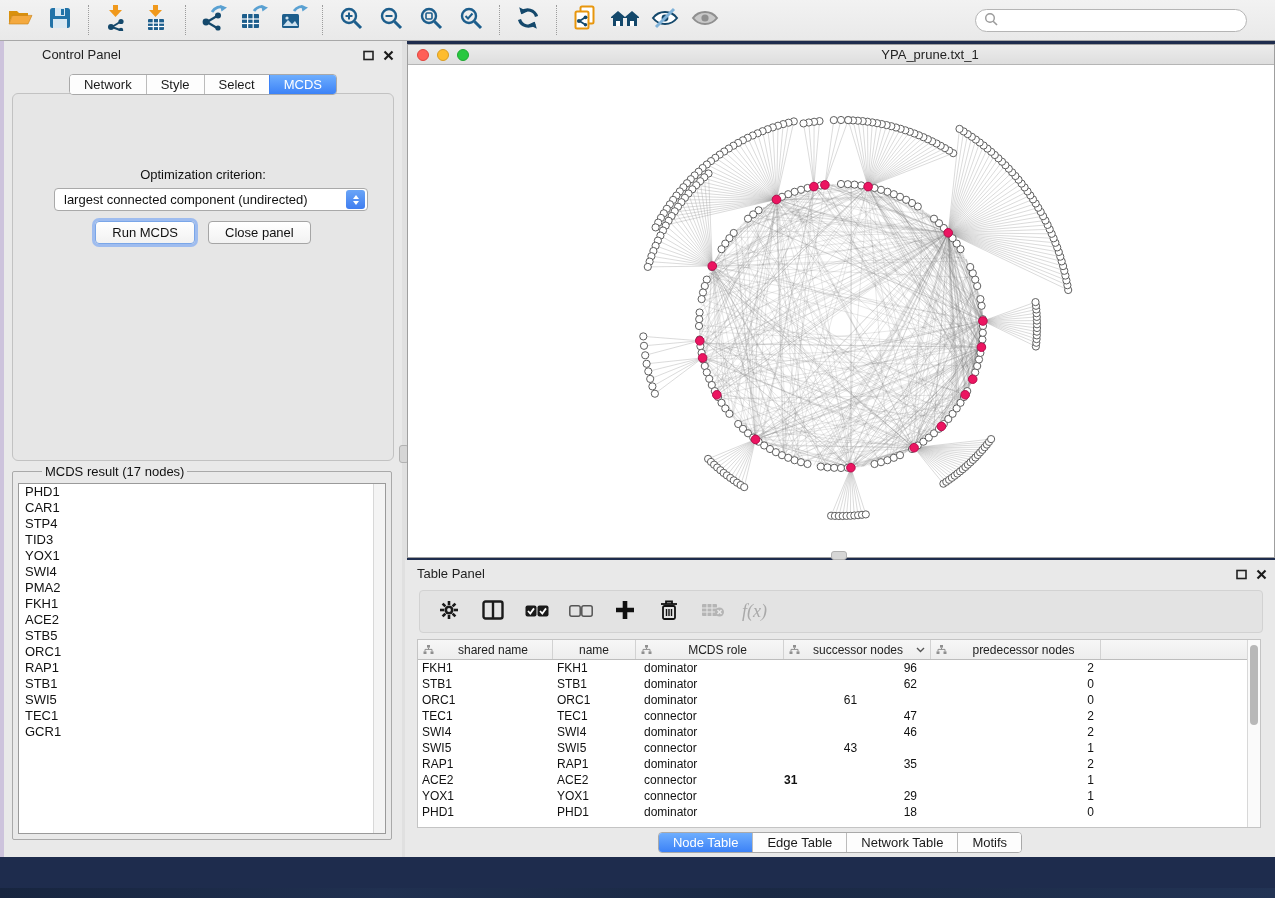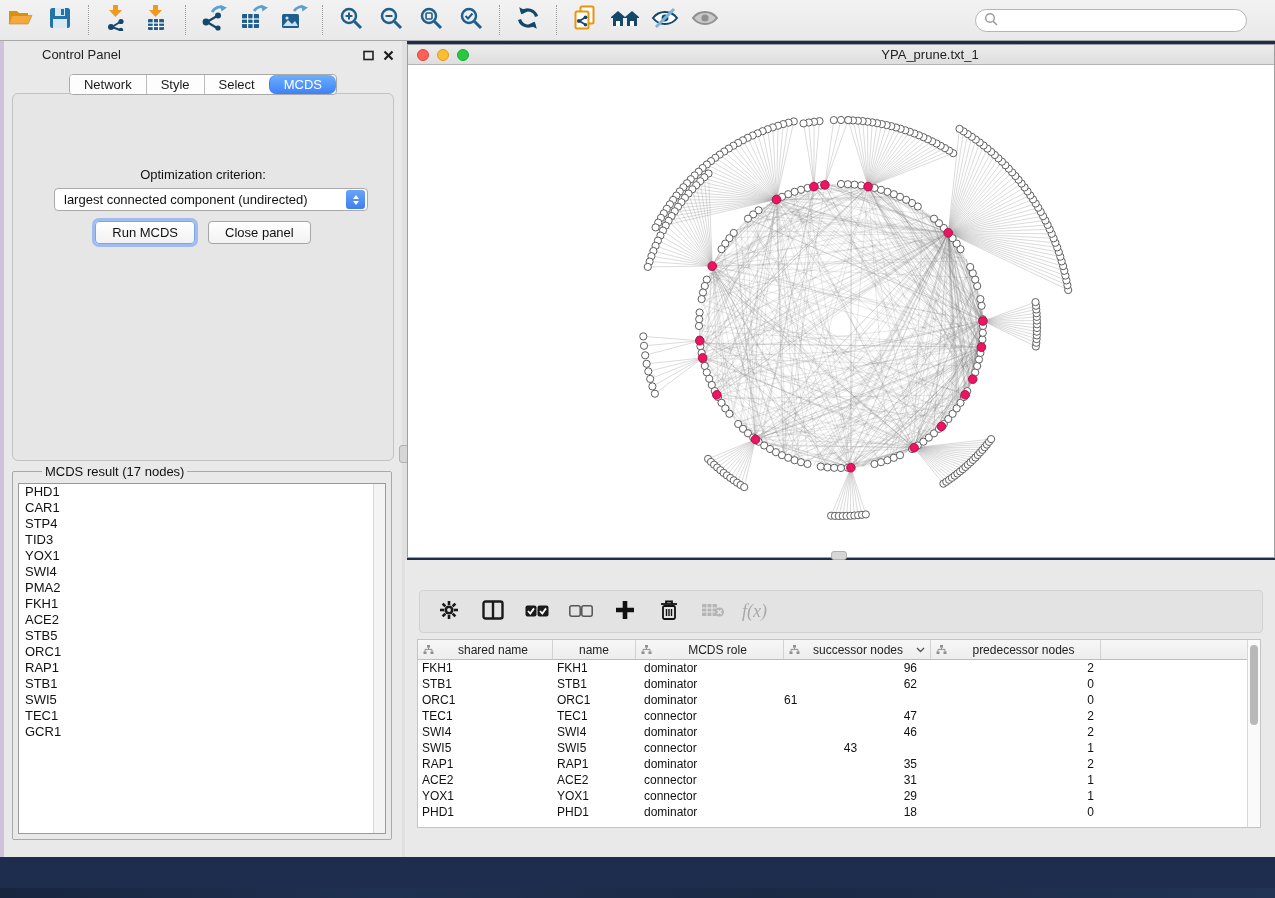--- a/index.html
+++ b/index.html
@@ -26,21 +26,21 @@
   .panel-head { position:relative; height:26px; display:flex; align-items:center;margin-left:28px; }
   .panel-title { font-size:13px; color:#222; margin-left:10px; }
   .panel-ctrls { position:absolute; right:8px; top:6px; display:flex; gap:9px; align-items:center; }
   .inner-box { position:absolute; left:8px; top:52px; width:382px; height:368px;
                background:#e6e6e6; border:1px solid #c2c2c2; border-radius:6px; }
   .seg-tabs { position:absolute; top:33px; left:0; width:100%; display:flex; justify-content:center; z-index:2; }
   .seg-group { display:flex; border:1px solid #a9a9a9; border-radius:4px; overflow:hidden; background:#fff; height:21px; }
   .seg-tab { padding:0 14px; font-size:13px; color:#1a1a1a; display:flex; align-items:center;
              border-left:1px solid #bcbcbc; background:#fdfdfd; }
   .seg-tab:first-child { border-left:none; }
-  .seg-tab.active { background:linear-gradient(#6eaefe,#3c82f7); color:#fff; border-left-color:#3c82f7;border-radius:7px; }
+  .seg-tab.active { background:linear-gradient(#6eaefe,#3c82f7); color:#fff; border-left-color:#3c82f7; }
   .opt-label { position:absolute; top:73px; width:100%; text-align:center; font-size:13px; color:#111; }
   .combo { position:absolute; left:41px; top:94px; width:314px; height:23px; background:#fff;
            border:1px solid #a9a9a9; border-radius:4px; display:flex; align-items:center; }
   .combo-text { flex:1; font-size:13px; color:#111; padding-left:9px; white-space:nowrap; overflow:hidden; }
   .combo-step { width:19px; height:19px; margin-right:2px; border-radius:3px;
                 background:linear-gradient(#6aa5f7,#3f7df0); display:flex; flex-direction:column;
                 align-items:center; justify-content:center; gap:2px; }
   .tri-up { width:0; height:0; border-left:3.5px solid transparent; border-right:3.5px solid transparent; border-bottom:4px solid #fff; }
   .tri-dn { width:0; height:0; border-left:3.5px solid transparent; border-right:3.5px solid transparent; border-top:4px solid #fff; }
   .btn-row { position:absolute; top:127px; width:100%; display:flex; justify-content:center; gap:13px; }
@@ -1440,20 +1440,34 @@
             <circle cx="506.1" cy="382.7" r="4.3" fill="#ec1561" stroke="#b80d4e" stroke-width="1"></circle>
             <circle cx="442.9" cy="402.7" r="4.3" fill="#ec1561" stroke="#b80d4e" stroke-width="1"></circle>
           </g>
         </svg>
     </div>
   </div>
 
   <div class="h-handle"></div>
 
   <div class="table-panel">
+    <div class="tp-head">
+      <span class="panel-title" style="margin-left:12px;">Table Panel</span>
+      <span class="panel-ctrls">
+        <span><svg width="11" height="11" viewBox="0 0 11 11">
+              <rect x="1" y="1.5" width="9" height="8" fill="none" stroke="#222" stroke-width="1.6"></rect>
+            </svg></span>
+        <span><svg width="11" height="11" viewBox="0 0 11 11">
+              <g stroke="#1a1a1a" stroke-width="2.2">
+                <line x1="1.5" y1="1.5" x2="9.5" y2="9.5"></line>
+                <line x1="9.5" y1="1.5" x2="1.5" y2="9.5"></line>
+              </g>
+            </svg></span>
+      </span>
+    </div>
 
     <div class="tp-toolbar">
       <div class="tpt-btn">
         <span>
           <svg width="20" height="20" viewBox="0 0 20 20">
               <g stroke="#1a1a1a" stroke-width="2.6">
                 <line x1="10" y1="1" x2="10" y2="5"></line>
                 <line x1="10" y1="15" x2="10" y2="19"></line>
                 <line x1="1" y1="10" x2="5" y2="10"></line>
                 <line x1="15" y1="10" x2="19" y2="10"></line>
@@ -1611,21 +1625,21 @@
             <div class="dt-cell" style="width: 135px; padding-left: 4px;">STB1</div>
             <div class="dt-cell" style="width: 83px; padding-left: 4px;">STB1</div>
             <div class="dt-cell" style="width: 148px; padding-left: 8px;">dominator</div>
             <div class="dt-cell" style="width: 147px; text-align: right; padding-right: 14px;">62</div>
             <div class="dt-cell" style="width: 170px; text-align: right; padding-right: 7px;">0</div>
           </div>
           <div class="dt-row">
             <div class="dt-cell" style="width: 135px; padding-left: 4px;">ORC1</div>
             <div class="dt-cell" style="width: 83px; padding-left: 4px;">ORC1</div>
             <div class="dt-cell" style="width: 148px; padding-left: 8px;">dominator</div>
-            <div class="dt-cell" style="width: 147px; text-align: left; padding-right: 14px;">61</div>
+            <div class="dt-cell" style="width: 147px; text-align: center; padding-right: 14px;">61</div>
             <div class="dt-cell" style="width: 170px; text-align: right; padding-right: 7px;">0</div>
           </div>
           <div class="dt-row">
             <div class="dt-cell" style="width: 135px; padding-left: 4px;">TEC1</div>
             <div class="dt-cell" style="width: 83px; padding-left: 4px;">TEC1</div>
             <div class="dt-cell" style="width: 148px; padding-left: 8px;">connector</div>
             <div class="dt-cell" style="width: 147px; text-align: right; padding-right: 14px;">47</div>
             <div class="dt-cell" style="width: 170px; text-align: right; padding-right: 7px;">2</div>
           </div>
           <div class="dt-row">
@@ -1646,21 +1660,21 @@
             <div class="dt-cell" style="width: 135px; padding-left: 4px;">RAP1</div>
             <div class="dt-cell" style="width: 83px; padding-left: 4px;">RAP1</div>
             <div class="dt-cell" style="width: 148px; padding-left: 8px;">dominator</div>
             <div class="dt-cell" style="width: 147px; text-align: right; padding-right: 14px;">35</div>
             <div class="dt-cell" style="width: 170px; text-align: right; padding-right: 7px;">2</div>
           </div>
           <div class="dt-row">
             <div class="dt-cell" style="width: 135px; padding-left: 4px;">ACE2</div>
             <div class="dt-cell" style="width: 83px; padding-left: 4px;">ACE2</div>
             <div class="dt-cell" style="width: 148px; padding-left: 8px;">connector</div>
-            <div class="dt-cell" style="width: 147px; text-align: right; padding-right: 14px;">31</div>
+            <div class="dt-cell" style="width: 147px; padding-right: 14px; font-weight: bold;">31</div>
             <div class="dt-cell" style="width: 170px; text-align: right; padding-right: 7px;">1</div>
           </div>
           <div class="dt-row">
             <div class="dt-cell" style="width: 135px; padding-left: 4px;">YOX1</div>
             <div class="dt-cell" style="width: 83px; padding-left: 4px;">YOX1</div>
             <div class="dt-cell" style="width: 148px; padding-left: 8px;">connector</div>
             <div class="dt-cell" style="width: 147px; text-align: right; padding-right: 14px;">29</div>
             <div class="dt-cell" style="width: 170px; text-align: right; padding-right: 7px;">1</div>
           </div>
           <div class="dt-row">
@@ -1669,20 +1683,28 @@
             <div class="dt-cell" style="width: 148px; padding-left: 8px;">dominator</div>
             <div class="dt-cell" style="width: 147px; text-align: right; padding-right: 14px;">18</div>
             <div class="dt-cell" style="width: 170px; text-align: right; padding-right: 7px;">0</div>
           </div>
         </div>
       <div class="scrollbar-v">
           <div class="thumb"></div>
         </div>
     </div>
 
+    <div class="tp-tabs">
+      <div class="seg-group">
+        <div class="seg-tab active">Node Table</div>
+        <div class="seg-tab">Edge Table</div>
+        <div class="seg-tab">Network Table</div>
+        <div class="seg-tab">Motifs</div>
+      </div>
+    </div>
   </div>
 
   <div class="status-bar">
     <div class="status-left-btn">
       <span>
         <svg width="16" height="14" viewBox="0 0 16 14">
             <g stroke="#111" stroke-width="2">
               <line x1="5" y1="3" x2="15" y2="3"></line>
               <line x1="5" y1="7" x2="15" y2="7"></line>
               <line x1="5" y1="11" x2="15" y2="11"></line>

